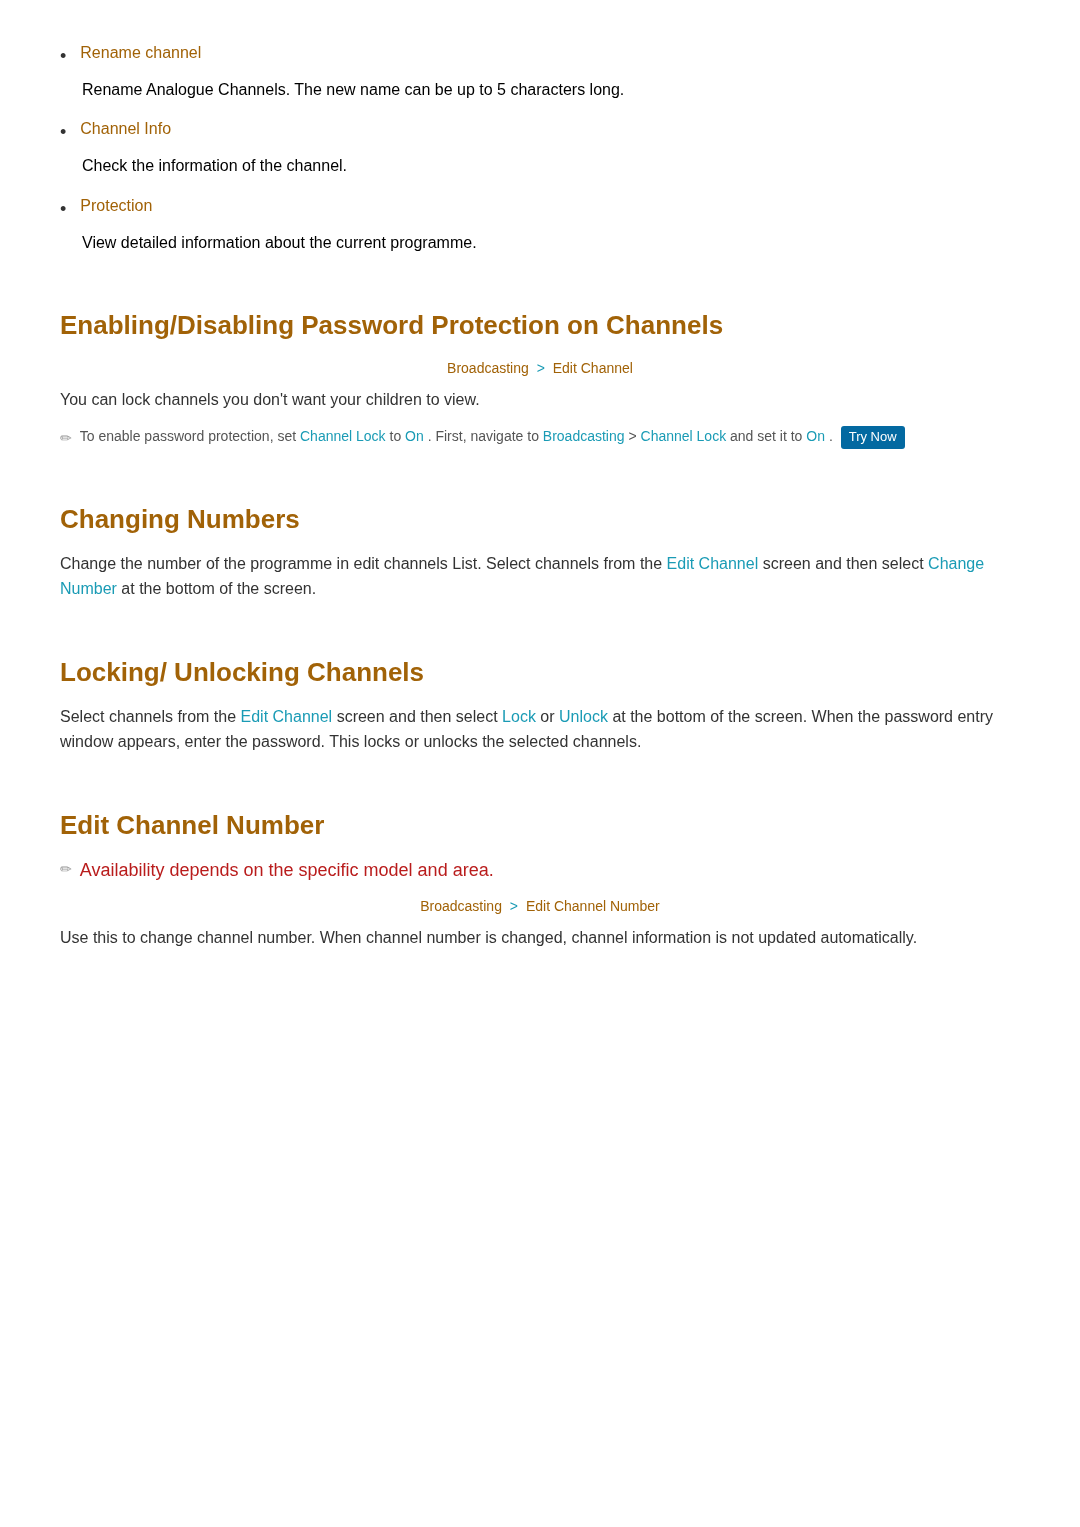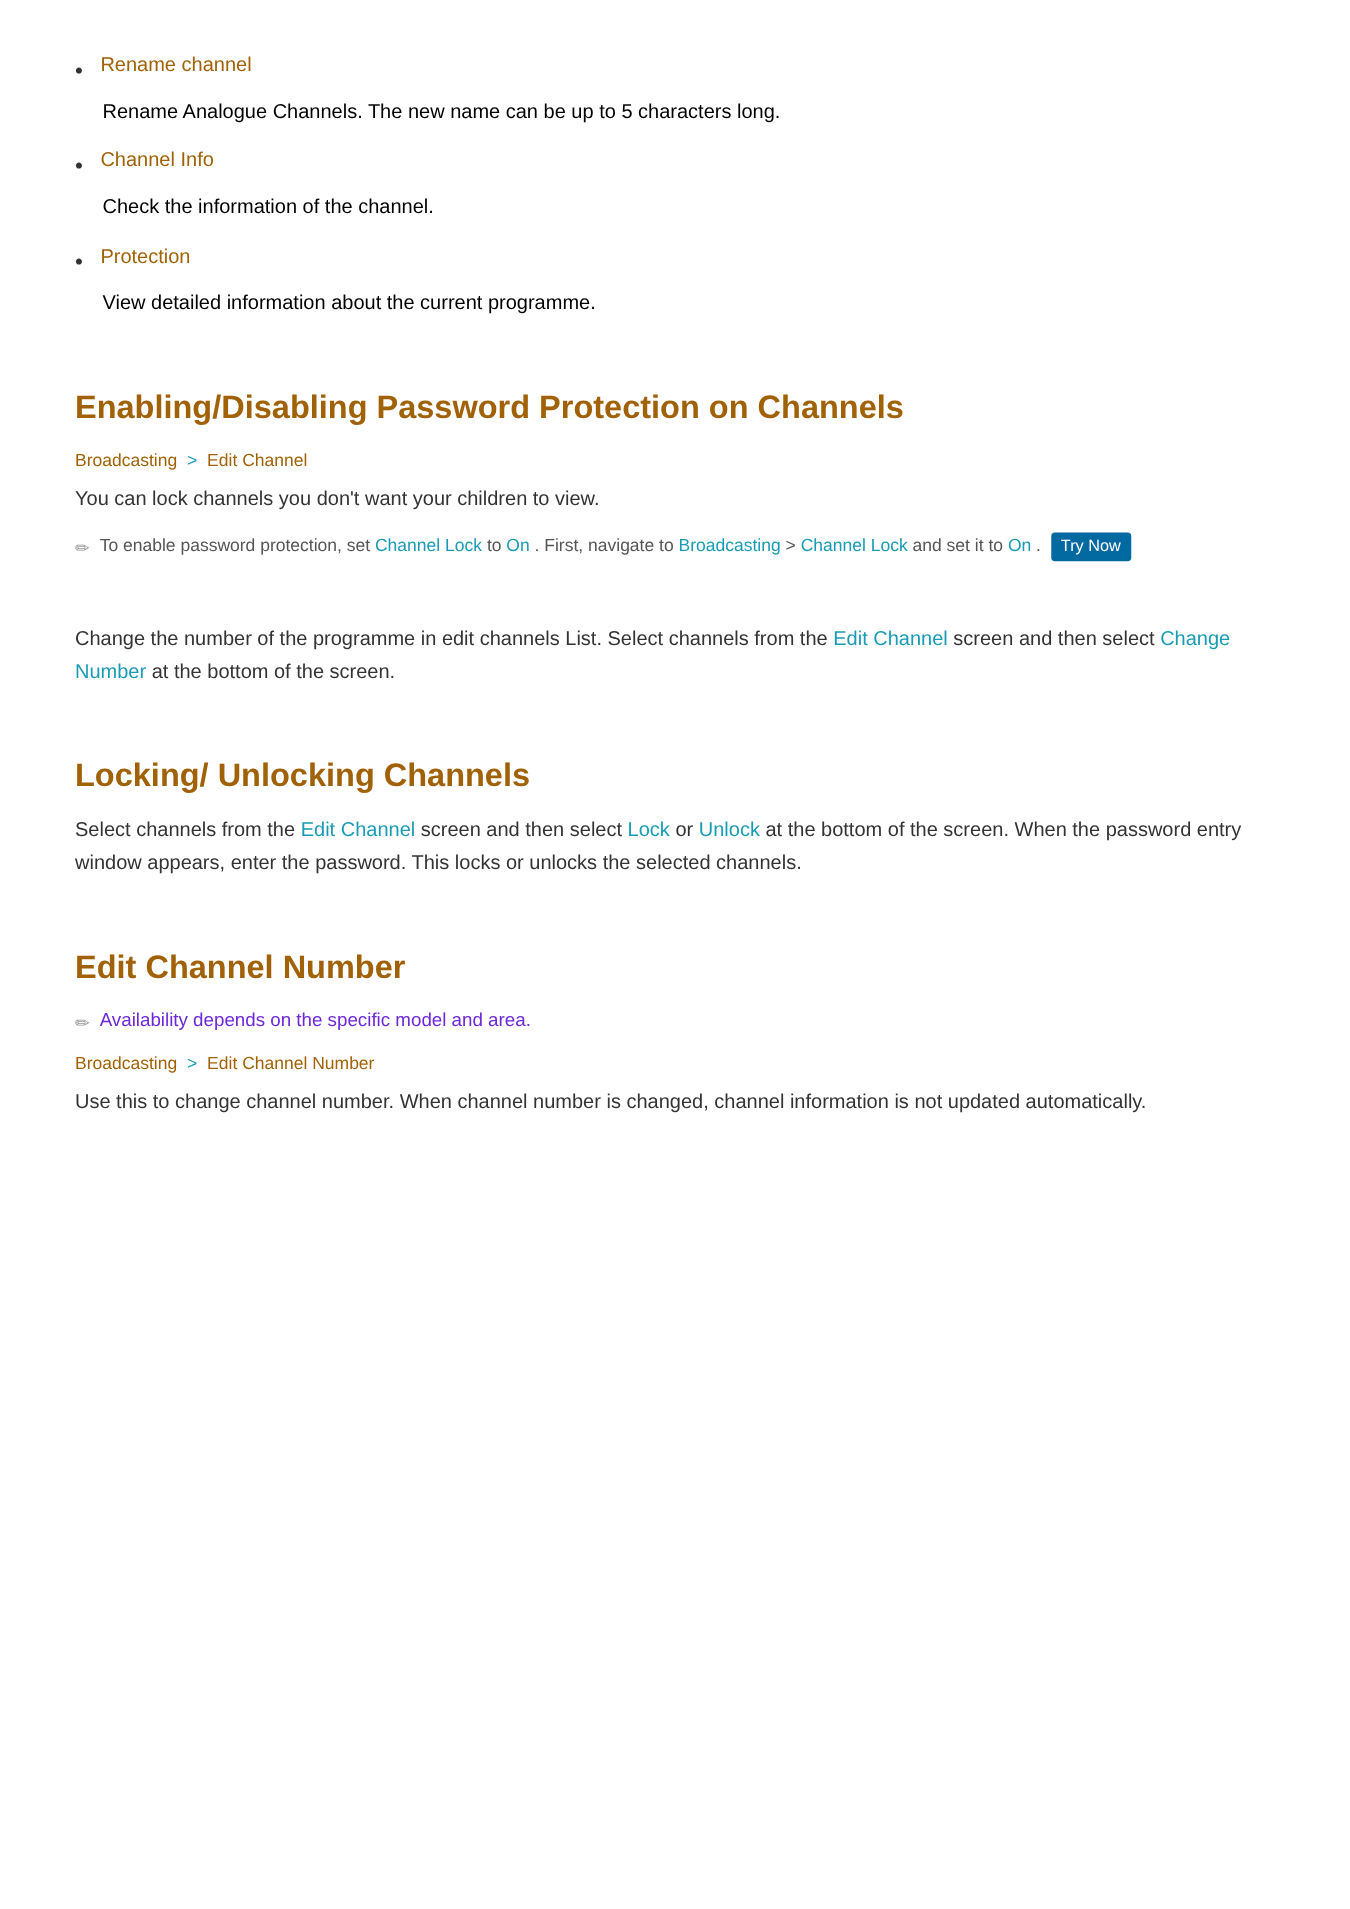--- a/index.html
+++ b/index.html
@@ -37,20 +37,21 @@
       color: #a16207;
       font-size: 26px;
       font-weight: bold;
       margin-top: 48px;
       margin-bottom: 10px;
     }
     .breadcrumb {
       color: #1a9bb5;
       font-size: 14px;
       margin-bottom: 8px;
+      text-align: center;
     }
     .breadcrumb-separator {
       color: #1a9bb5;
       margin: 0 4px;
     }
     .body-text {
       color: #333;
       margin-bottom: 12px;
     }
     .note-row {
@@ -59,22 +60,22 @@
       margin: 10px 0;
     }
     .note-icon {
       color: #999;
       margin-right: 8px;
       font-size: 14px;
       margin-top: 2px;
       flex-shrink: 0;
     }
     .note-text {
-      color: #6d28d9;
-      font-size: 15px;
+      color: #b91c1c;
+      font-size: 18px;
     }
     .try-now-badge {
       display: inline-block;
       background: #0369a1;
       color: white;
       font-size: 13px;
       padding: 1px 8px;
       border-radius: 3px;
       margin-left: 4px;
       cursor: pointer;
@@ -140,20 +141,21 @@
       <a class="inline-link">Channel Lock</a>
       <span> and set it to </span>
       <a class="inline-link">On</a>
       <span>. </span>
       <span class="try-now-badge">Try Now</span>
     </span>
   </div>
 </div>
 
 <div class="section-divider">
+  <h2 class="section-heading">Changing Numbers</h2>
   <p class="body-text">
     <span>Change the number of the programme in edit channels List. Select channels from the</span>
     <a class="inline-link">Edit Channel</a>
     <span> </span>
     <span>screen and then select</span>
     <span> </span>
     <a class="inline-link">Change Number</a>
     <span> </span>
     <span>at the bottom of the screen.</span>
   </p>

